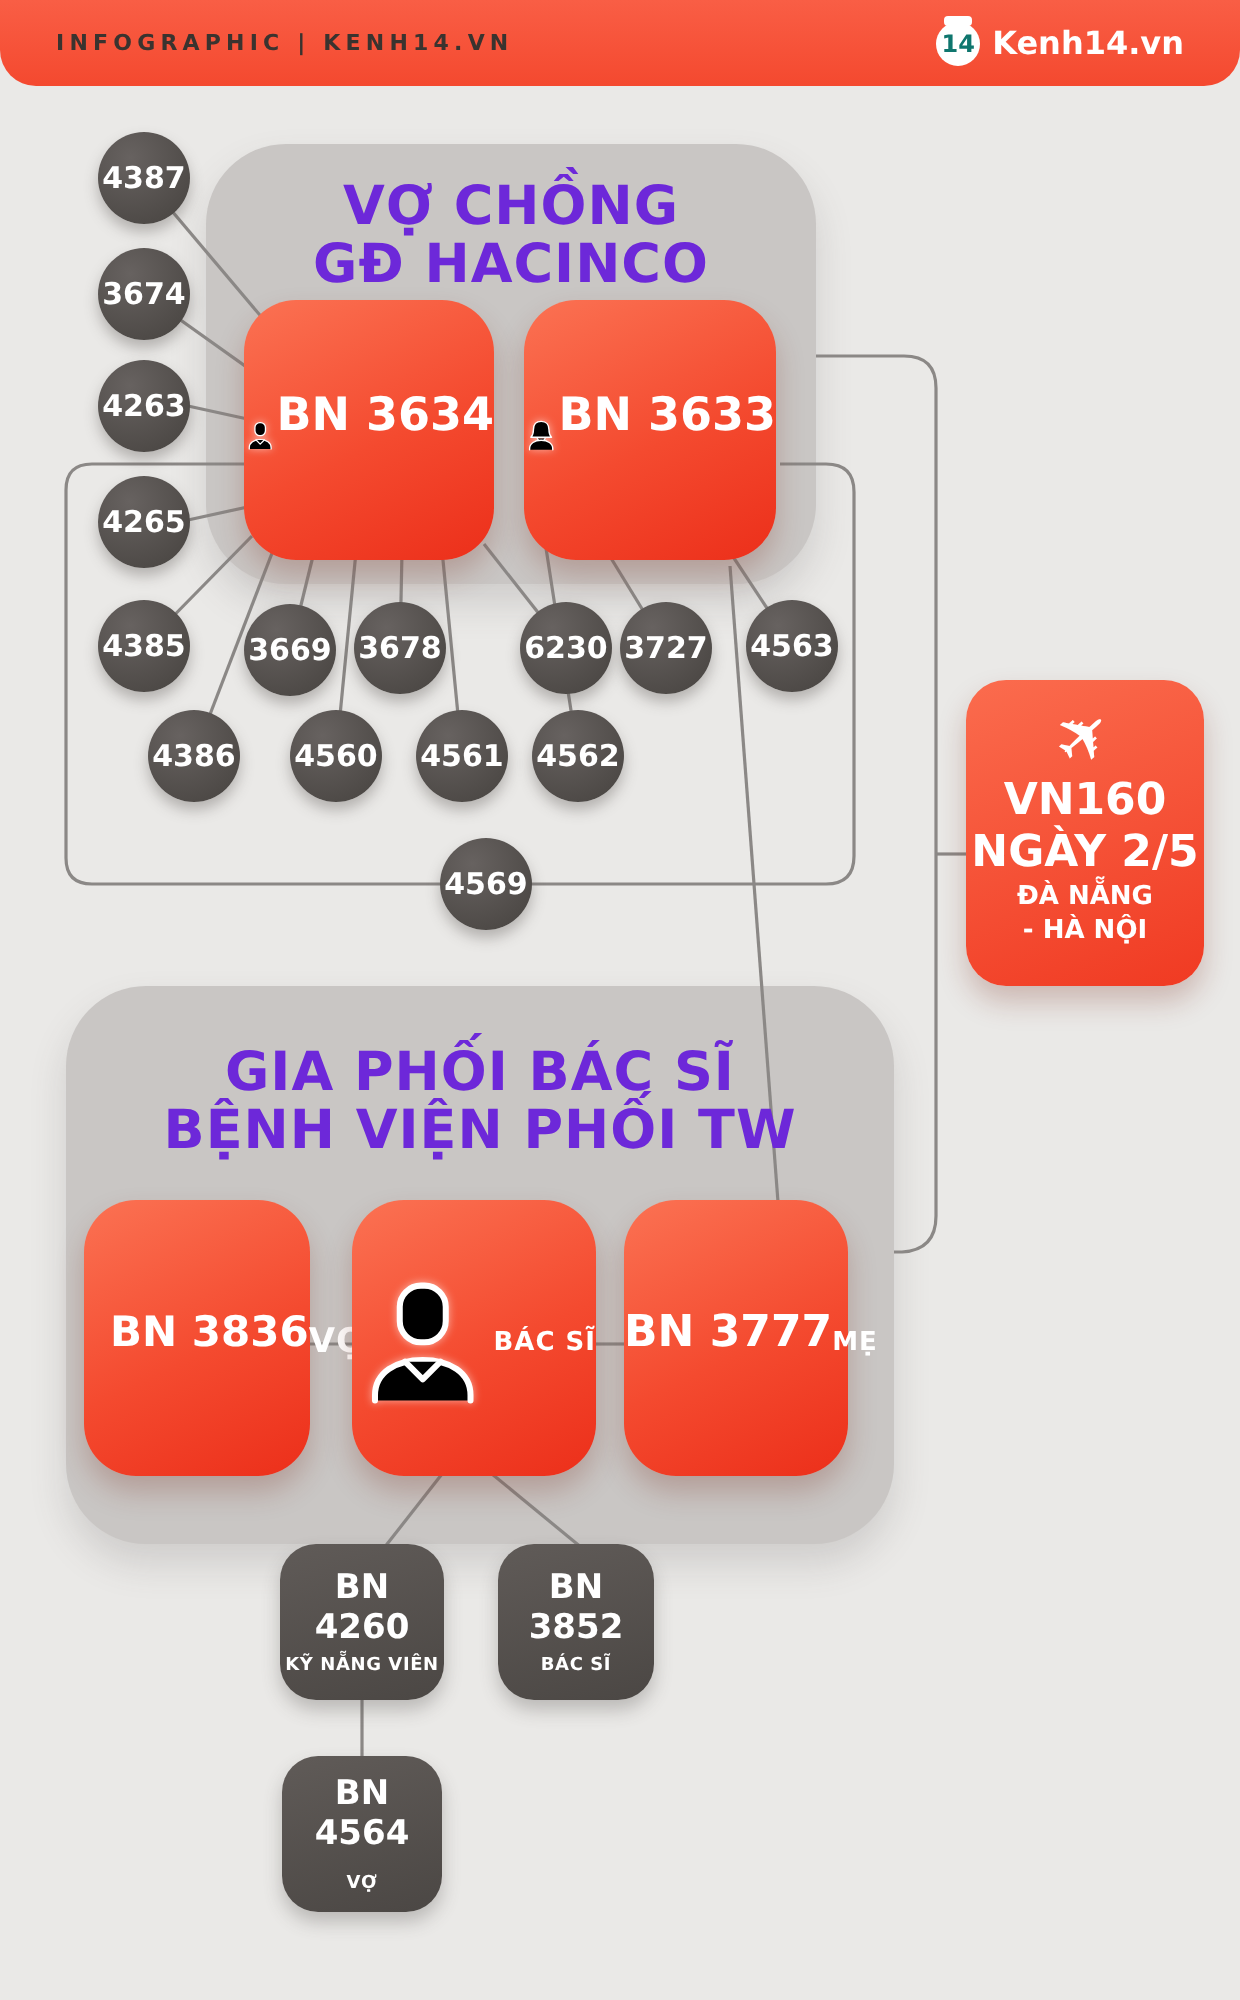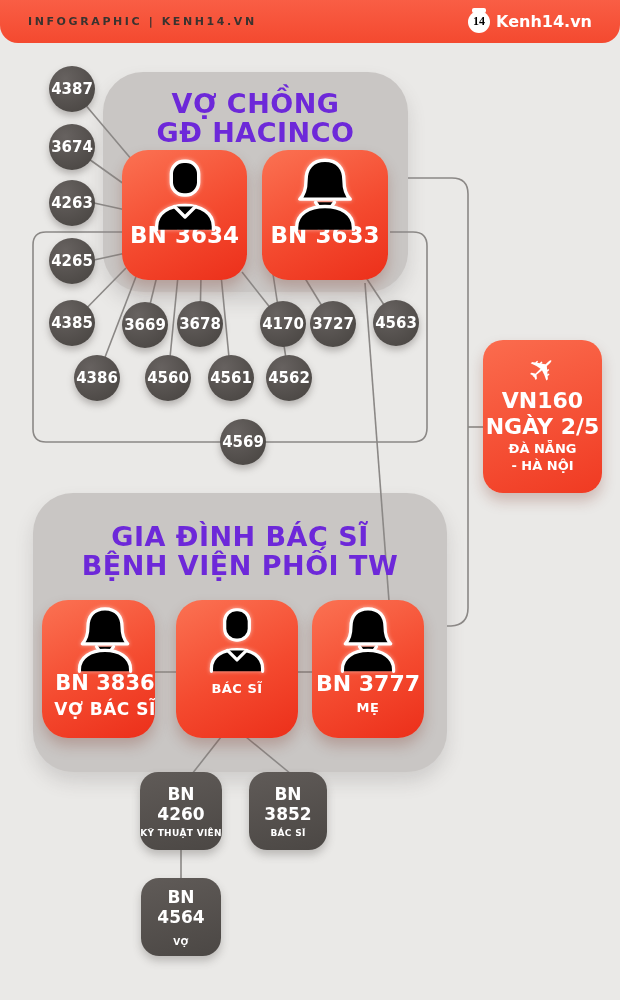--- a/index.html
+++ b/index.html
@@ -22,36 +22,36 @@
   }
   .brand{display:flex;align-items:center;gap:6px;}
   .badge{
     width:22px;height:22px;border-radius:50%;background:#ffffff;
     display:flex;align-items:center;justify-content:center;position:relative;
   }
   .badge:before{
     content:"";position:absolute;top:-3px;left:4px;width:14px;height:5px;
     background:#ffffff;border-radius:2px;
   }
-  .badge span{color:#000000;font-size:12px;font-weight:bold;position:relative;font-family:Liberation Serif, serif;}
+  .badge span{color:#0f766e;font-size:12px;font-weight:bold;position:relative;}
   .brand-name{color:#ffffff;font-size:16px;font-weight:bold;}
   
   .panel{
     background:#c9c6c4;border-radius:40px;
     box-shadow:0 10px 18px rgba(90,85,82,.18);
   }
   .panel-title{
     width:100%;text-align:center;color:#6d28d9;font-weight:bold;
     font-size:27px;line-height:29px;letter-spacing:.5px;
   }
   
   .card{
     background:linear-gradient(155deg,#fb7253 0%,#f44a2f 55%,#ec2f1a 100%);
     border-radius:26px;box-shadow:0 8px 14px rgba(120,40,25,.25);
-    display:flex;flex-direction:column;align-items:center;
+    display:flex;flex-direction:row;align-items:center;
   }
   .card svg{filter:drop-shadow(0 0 2px rgba(255,255,255,.55));}
   .card-id{color:#ffffff;font-weight:bold;font-size:23px;white-space:nowrap;}
   .card-role{color:#ffffff;font-weight:bold;font-size:17px;letter-spacing:.5px;white-space:nowrap;}
   
   .circle{
     width:46px;height:46px;border-radius:50%;
     background:radial-gradient(circle at 35% 28%,#676260,#4d4946 78%);
     display:flex;align-items:center;justify-content:center;
     color:#ffffff;font-weight:bold;font-size:15px;
@@ -154,40 +154,40 @@
 </div>
 
 <div class="abs circle" style="left:49px;top:66px;">4387</div>
 <div class="abs circle" style="left:49px;top:124px;">3674</div>
 <div class="abs circle" style="left:49px;top:180px;">4263</div>
 <div class="abs circle" style="left:49px;top:238px;">4265</div>
 
 <div class="abs circle" style="left:49px;top:300px;">4385</div>
 <div class="abs circle" style="left:122px;top:302px;">3669</div>
 <div class="abs circle" style="left:177px;top:301px;">3678</div>
-<div class="abs circle" style="left:260px;top:301px;">4170</div>
+<div class="abs circle" style="left:260px;top:301px;">6230</div>
 <div class="abs circle" style="left:310px;top:301px;">3727</div>
 <div class="abs circle" style="left:373px;top:300px;">4563</div>
 
 <div class="abs circle" style="left:74px;top:355px;">4386</div>
 <div class="abs circle" style="left:145px;top:355px;">4560</div>
 <div class="abs circle" style="left:208px;top:355px;">4561</div>
 <div class="abs circle" style="left:266px;top:355px;">4562</div>
 
 <div class="abs circle" style="left:220px;top:419px;">4569</div>
 
 <div class="abs flight" style="left:483px;top:340px;width:119px;height:153px;">
   <div class="plane">✈</div>
   <div class="flight-big">VN160</div>
   <div class="flight-big">NGÀY 2/5</div>
   <div class="flight-small">ĐÀ NẴNG</div>
   <div class="flight-small">- HÀ NỘI</div>
 </div>
 
-<div class="abs panel-title" style="left:33px;top:522px;width:414px;">GIA ĐÌNH BÁC SĨ</div>
+<div class="abs panel-title" style="left:33px;top:522px;width:414px;">GIA PHỐI BÁC SĨ</div>
 <div class="abs panel-title" style="left:33px;top:551px;width:414px;">BỆNH VIỆN PHỐI TW</div>
 
 <div class="abs card" style="left:42px;top:600px;width:100px;height:138px;padding-left:13px;">
   <svg width="78" height="72" viewBox="0 0 80 76" stroke="#ffffff" stroke-width="3.4" stroke-linecap="round" stroke-linejoin="round" style="margin-top:5px;">
     <path d="M40 4 c-12 0-18 8-18 19 0 10-3 15-6 18 h48 c-3-3-6-8-6-18 0-11-6-19-18-19 z"></path>
     <path d="M31 44 l9 13 9-13"></path>
     <path d="M13 70 v-2 c0-13 12-20 27-20 s27 7 27 20 v2"></path>
   </svg>
   <div class="card-id" style="font-size:21px;margin-top:-6px;">BN 3836</div>
   <div class="card-role" style="margin-top:4px;">VỢ BÁC SĨ</div>
@@ -206,21 +206,21 @@
     <path d="M31 44 l9 13 9-13"></path>
     <path d="M13 70 v-2 c0-13 12-20 27-20 s27 7 27 20 v2"></path>
   </svg>
   <div class="card-id" style="font-size:22px;margin-top:-6px;">BN 3777</div>
   <div class="card-role" style="margin-top:4px;font-size:13px;">MẸ</div>
 </div>
 
 <div class="abs darkbox" style="left:140px;top:772px;width:82px;height:78px;">
   <div class="l">BN</div>
   <div class="l">4260</div>
-  <div class="r">KỸ THUẬT VIÊN</div>
+  <div class="r">KỸ NẴNG VIÊN</div>
 </div>
 <div class="abs darkbox" style="left:249px;top:772px;width:78px;height:78px;">
   <div class="l">BN</div>
   <div class="l">3852</div>
   <div class="r">BÁC SĨ</div>
 </div>
 <div class="abs darkbox" style="left:141px;top:878px;width:80px;height:78px;">
   <div class="l">BN</div>
   <div class="l">4564</div>
   <div class="r" style="margin-top:10px;">VỢ</div>

